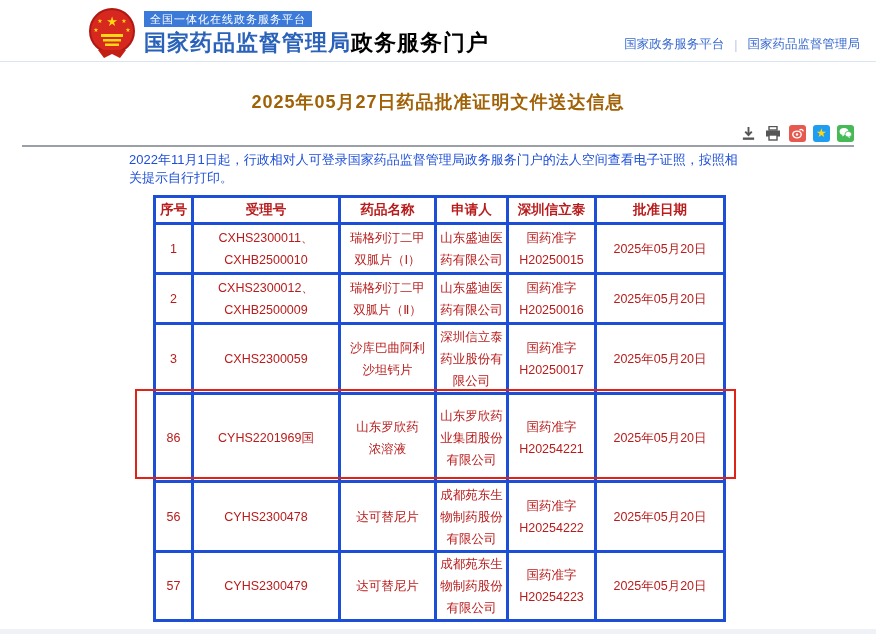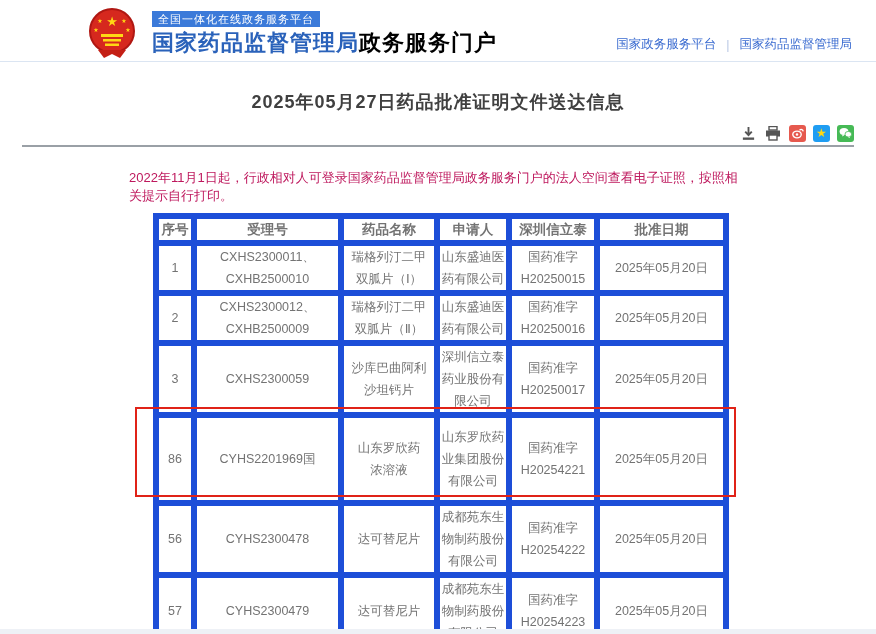--- a/index.html
+++ b/index.html
@@ -4,52 +4,52 @@
 <style>
   * { margin:0; padding:0; box-sizing:border-box; }
   html,body { width:876px; height:634px; overflow:hidden; background:#fff;
     font-family:"Liberation Sans","DejaVu Sans",sans-serif; }
   .page { position:relative; width:876px; height:634px; background:#fff; }
 
   
   .topbar { position:relative; height:62px; background:#fff; border-bottom:1px solid #dbe5f2; }
   .brand { position:absolute; left:88px; top:8px; display:flex; align-items:center; }
   .emblem { width:48px; height:50px; }
-  .brand-text { margin-left:16px; }
+  .brand-text { margin-left:8px; }
   .badge { display:inline-block; background:#3b7ad9; color:#fff; font-size:11px;
     line-height:16px; padding:0 6px; letter-spacing:1px; }
   .brand-title { font-size:22px; font-weight:bold; letter-spacing:1px; margin-top:1px; }
   .brand-title .blue { color:#2a62ba; }
   .brand-title .orange { color:#000000; }
-  .topnav { position:absolute; right:24px; top:36px; font-size:12.5px; color:#3a6bd0;
+  .topnav { position:absolute; right:16px; top:36px; font-size:12.5px; color:#3a6bd0;
     display:flex; align-items:center; gap:10px; }
   .topnav a { color:#3a6bd0; text-decoration:none; cursor:pointer; }
   .topnav .sep { color:#b9c9e4; }
 
   
   .article-title { text-align:center; margin-top:28px; font-size:18px; font-weight:bold;
-    color:#404040; letter-spacing:1px; }
+    color:#a16207; letter-spacing:1px; }
   .tool-wrap { width:832px; margin:10px auto 0; }
   .toolbar { display:flex; justify-content:flex-end; align-items:center; gap:7px; height:18px; }
   .tool-btn { width:18px; height:18px; display:flex; align-items:center; justify-content:center;
     cursor:pointer; background:none; border:none; padding:0; }
   .share-btn { width:17px; height:17px; border-radius:3px; border:none; display:flex;
     align-items:center; justify-content:center; cursor:pointer; padding:0; }
   .share-weibo { background:#e6594e; }
   .share-qzone { background:#1f9df2; color:#ffd814; font-size:12px; line-height:1; }
   .share-wechat { background:#46ba56; }
   .rule { width:832px; margin:3px auto 0; border-top:2px solid #9aa0a6; }
   .publish { width:832px; margin:4px auto 0; text-align:right; font-size:11.5px; color:#9a9a9a; }
 
   
-  .notice { width:618px; margin:22px auto 8px; font-size:13px; color:#be185d; line-height:18px; }
+  .notice { width:618px; margin:4px auto 8px; font-size:13px; color:#1d4ed8; line-height:18px; }
   .table-wrap { position:relative; width:570px; margin:0 auto; }
   table { border-collapse:collapse; table-layout:fixed; width:570px; }
-  th,td { border:6px solid #1d4ed8; text-align:center; vertical-align:middle;
-    white-space:pre-line; color:#737373; }
+  th,td { border:3px solid #1d4ed8; text-align:center; vertical-align:middle;
+    white-space:pre-line; color:#b91c1c; }
   table { border:2px solid #3c3c3c; }
   th { font-size:13.5px; font-weight:bold; height:27px; }
   td { font-size:12.5px; line-height:22px; }
   col.c0{width:38px;} col.c1{width:147px;} col.c2{width:96px;}
   col.c3{width:72px;} col.c4{width:88px;} col.c5{width:129px;}
   tr.h50 td{height:50px;} tr.h70 td{height:70px;} tr.h88 td{height:88px;} tr.h62 td{height:62px;}
   .red-box { position:absolute; left:-18px; top:194px; width:601px; height:90px;
     border:2px solid #e02318; pointer-events:none; }
 
   .bottom-strip { position:absolute; left:0; right:0; bottom:0; height:5px; background:#eef1f6; }

